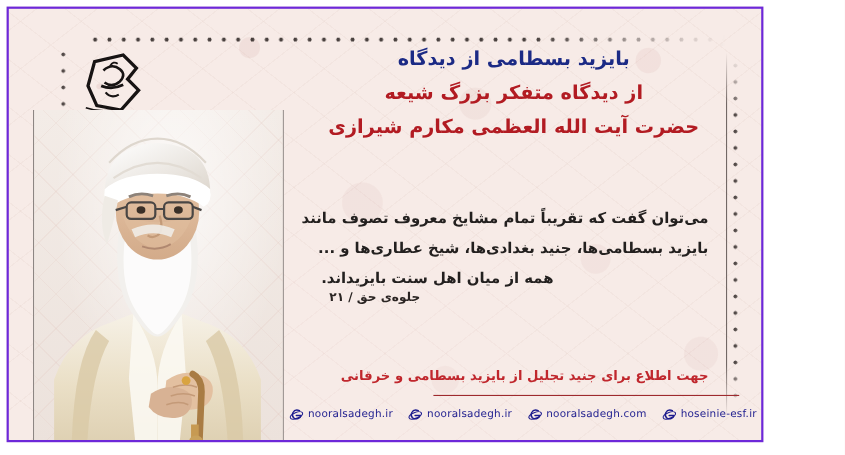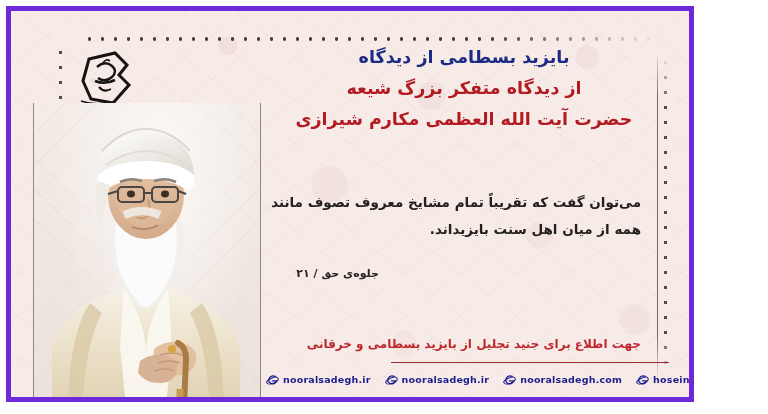--- a/index.html
+++ b/index.html
@@ -9,21 +9,21 @@
     background:#ffffff;
     font-family:"DejaVu Sans","Liberation Sans",sans-serif;
   }
 
   
   #poster{
     position:absolute;
     left:6px; top:6px;
     width:688px; height:396px;
     background:#f7ebe7;
-    border:5px solid #6d28d9;
+    border:2px solid #6d28d9;
     box-sizing:border-box;
     overflow:hidden;
     padding-left:14px;
   }
 
   
   .bg-pattern{
     position:absolute; inset:0;
     pointer-events:none;
     background-image:
@@ -126,21 +126,21 @@
     letter-spacing:0;
     white-space:nowrap;
     margin-bottom:7px;
   }
   .t-blue{color:#1b2a85;}
   .t-red{color:#b21b22;}
 
   
   .body-text{
     position:absolute; right:48px; top:178px; width:352px;
-    text-align:right;
+    text-align:left;
     color:#23201f;
     font-size:13.5px;
     font-weight:bold;
     line-height:2.0;
   }
   .body-text p{margin:0;white-space:nowrap;}
 
   .citation{
     position:absolute; right:310px; top:256px;
     color:#2a2422;
@@ -166,21 +166,21 @@
   
   .sites{
     position:absolute; left:255px; top:362px;
     display:flex; align-items:center; gap:14px;
     direction:ltr;
   }
   .site{
     display:flex; align-items:center; gap:4px;
     color:#1d1c8e;
     font-size:9.5px;
-    font-weight:bold;
+    font-weight:normal;
     letter-spacing:.2px;
     font-family:"DejaVu Sans","Liberation Sans",sans-serif;
     white-space:nowrap;
   }
   .ie-icon{width:13px;height:13px;display:block;flex:none;}
 </style>
 </head>
 <body>
 
 <div id="poster">
@@ -277,20 +277,21 @@
   </div>
 
   <div class="titles">
     <div class="t-line t-blue">بایزید بسطامی از دیدگاه</div>
     <div class="t-line t-red">از دیدگاه متفکر بزرگ شیعه</div>
     <div class="t-line t-red">حضرت آیت الله العظمی مکارم شیرازی</div>
   </div>
 
   <div class="body-text">
     <p>می‌توان گفت که تقریباً تمام مشایخ معروف تصوف مانند</p>
+    <p>بایزید بسطامی‌ها، جنید بغدادی‌ها، شیخ عطاری‌ها و ...</p>
     <p>همه از میان اهل سنت بایزید‌اند.</p>
   </div>
   <div class="citation">جلوه‌ی حق / ۲۱</div>
 
   <div class="announce">جهت اطلاع برای جنید تجلیل از بایزید بسطامی و خرقانی</div>
   <div class="announce-rule"></div>
 
   <div class="sites">
 
     <span class="site">

